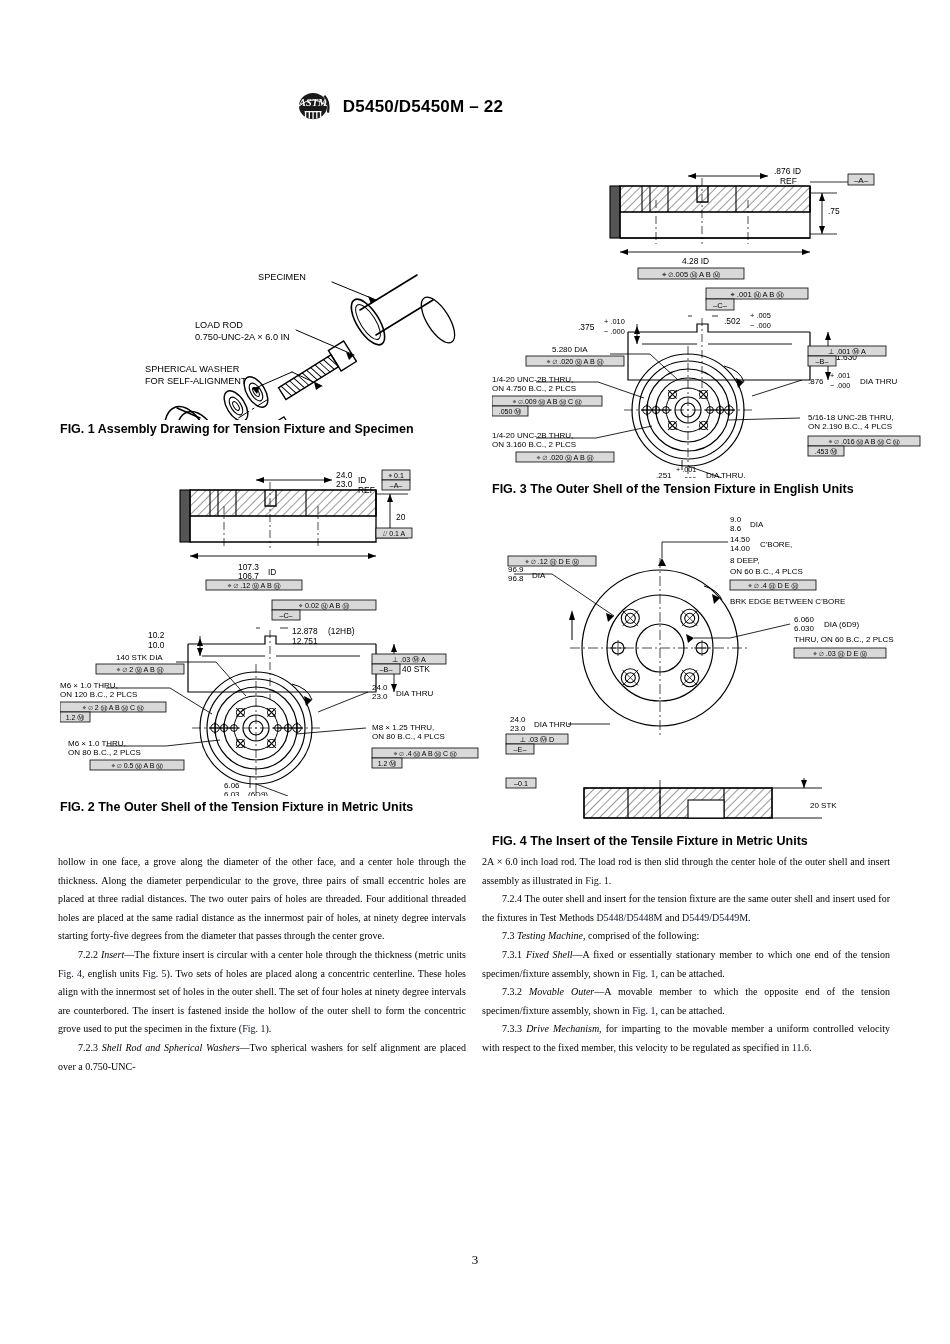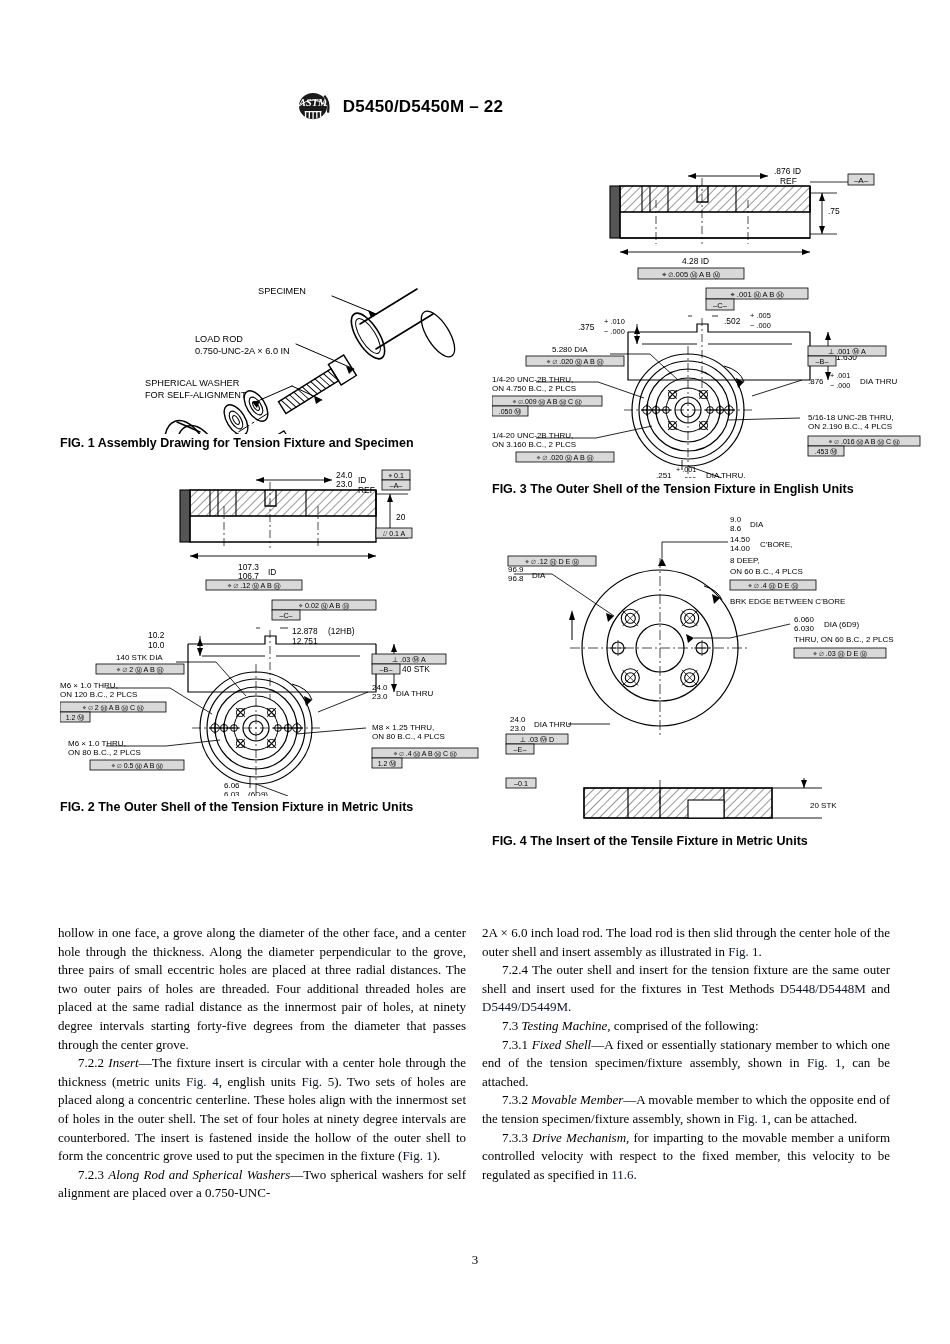--- a/index.html
+++ b/index.html
@@ -49,38 +49,38 @@
     font-family: "Liberation Sans", sans-serif;
     font-weight: bold;
     font-size: 12.5px;
     white-space: nowrap;
   }
   .fig-art {
     position: relative;
   }
   .fig-art svg { display: block; }
 
-  #fig1 { left: 60px; top: 144px; width: 420px; }
+  #fig1 { left: 60px; top: 130px; width: 420px; }
   #fig1-caption { margin-top: 2px; }
 
   #fig3 { left: 492px; top: 148px; width: 448px; }
   #fig3-caption { margin-top: 4px; }
 
   #fig2 { left: 60px; top: 466px; width: 420px; }
   #fig2-caption { margin-top: 4px; }
 
   #fig4 { left: 492px; top: 500px; width: 448px; }
   #fig4-caption { margin-top: 4px; }
 
   
   .body-col {
     position: absolute;
-    top: 924px;
+    top: 853px;
     width: 408px;
-    font-size: 13px;
+    font-size: 10px;
     line-height: 18.6px;
     text-align: justify;
     text-justify: inter-word;
   }
   #col-left  { left: 58px; }
   #col-right { left: 482px; }
 
   .body-col p { margin: 0; }
   .body-col p + p { margin-top: 0px; }
   .indent { text-indent: 20px; }
@@ -749,27 +749,27 @@
           <text class="dim-text" x="29" y="286" font-size="7.2" text-anchor="middle">–0.1</text>
         </g>
       </svg>
     </div>
     <div class="fig-caption" id="fig4-caption">FIG. 4  The Insert of the Tensile Fixture in Metric Units</div>
   </div>
 
   <div class="body-col" id="col-left">
       <p>hollow in one face, a grove along the diameter of the other face, and a center hole through the thickness. Along the diameter perpendicular to the grove, three pairs of small eccentric holes are placed at three radial distances. The two outer pairs of holes are threaded. Four additional threaded holes are placed at the same radial distance as the innermost pair of holes, at ninety degree intervals starting forty-five degrees from the diameter that passes through the center grove.</p>
       <p class="indent">7.2.2  <span class="it">Insert</span>—The fixture insert is circular with a center hole through the thickness (metric units <span class="lnk">Fig. 4</span>, english units <span class="lnk">Fig. 5</span>). Two sets of holes are placed along a concentric centerline. These holes align with the innermost set of holes in the outer shell. The set of four holes at ninety degree intervals are counterbored. The insert is fastened inside the hollow of the outer shell to form the concentric grove used to put the specimen in the fixture (<span class="lnk">Fig. 1</span>).</p>
-      <p class="indent">7.2.3  <span class="it">Along Rod and Spherical Washers</span>—Two spherical washers for self alignment are placed over a 0.750-UNC-</p>
+      <p class="indent">7.2.3  <span class="it">Shell Rod and Spherical Washers</span>—Two spherical washers for self alignment are placed over a 0.750-UNC-</p>
     </div>
 
   <div class="body-col" id="col-right">
       <p>2A × 6.0 inch load rod. The load rod is then slid through the center hole of the outer shell and insert assembly as illustrated in <span class="lnk">Fig. 1</span>.</p>
       <p class="indent">7.2.4  The outer shell and insert for the tension fixture are the same outer shell and insert used for the fixtures in Test Methods <span class="lnk">D5448/D5448M</span> and <span class="lnk">D5449/D5449M</span>.</p>
       <p class="indent">7.3  <span class="it">Testing Machine,</span> comprised of the following:</p>
       <p class="indent">7.3.1  <span class="it">Fixed Shell</span>—A fixed or essentially stationary member to which one end of the tension specimen/fixture assembly, shown in <span class="lnk">Fig. 1</span>, can be attached.</p>
-      <p class="indent">7.3.2  <span class="it">Movable Member</span>—A movable member to which the opposite end of the tension specimen/fixture assembly, shown in <span class="lnk">Fig. 1</span>, can be attached.</p>
+      <p class="indent">7.3.2  <span class="it">Movable Outer</span>—A movable member to which the opposite end of the tension specimen/fixture assembly, shown in <span class="lnk">Fig. 1</span>, can be attached.</p>
       <p class="indent">7.3.3  <span class="it">Drive Mechanism,</span> for imparting to the movable member a uniform controlled velocity with respect to the fixed member, this velocity to be regulated as specified in <span class="lnk">11.6</span>.</p>
     </div>
 
   <div class="page-number">3</div>
 
 </div>
 
 </body></html>

